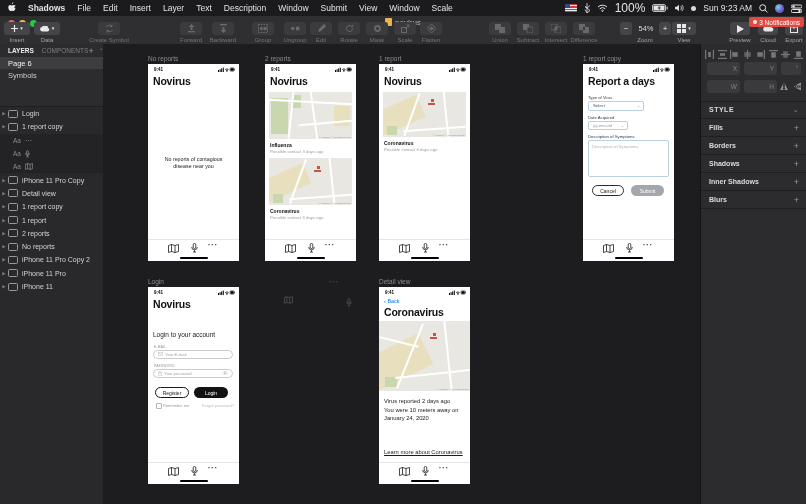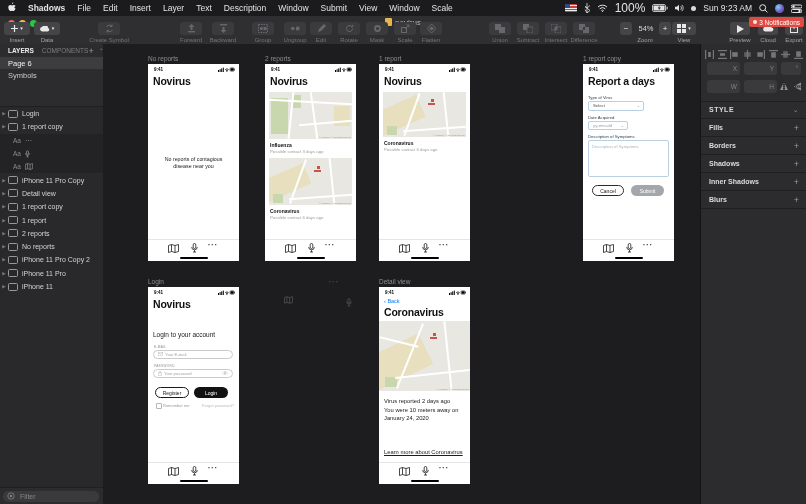--- a/index.html
+++ b/index.html
@@ -392,29 +392,20 @@
           <span class="car">▶</span>
           <span class="abic"></span>
           <span>iPhone 11 Pro</span>
         </div>
       <div class="lrow">
           <span class="car">▶</span>
           <span class="abic"></span>
           <span>iPhone 11</span>
         </div>
     </div>
-    <div id="lsb-foot">
-      <div id="filterpill">
-        <svg width="8" height="8" viewBox="0 0 10 10">
-            <circle cx="5" cy="5" r="4" stroke="#858587" fill="none"></circle>
-            <circle cx="5" cy="5" r="1.5" fill="#858587"></circle>
-          </svg>
-        <input placeholder="Filter" style="">
-      </div>
-    </div>
   </div>
 
   <div id="rsb">
     <div id="alignrow">
       <svg width="9" height="9" viewBox="0 0 9 9">
           <rect x="0" y="0" width="1.2" height="9" fill="#8f8f91"></rect>
           <rect x="7.8" y="0" width="1.2" height="9" fill="#8f8f91"></rect>
           <rect x="3.2" y="2" width="2.6" height="5" fill="#8f8f91"></rect>
         </svg>
       <svg width="9" height="9" viewBox="0 0 9 9">

